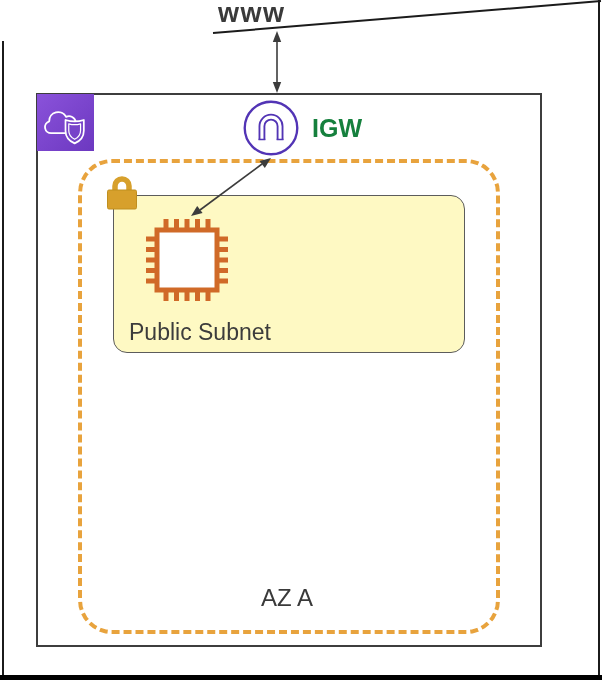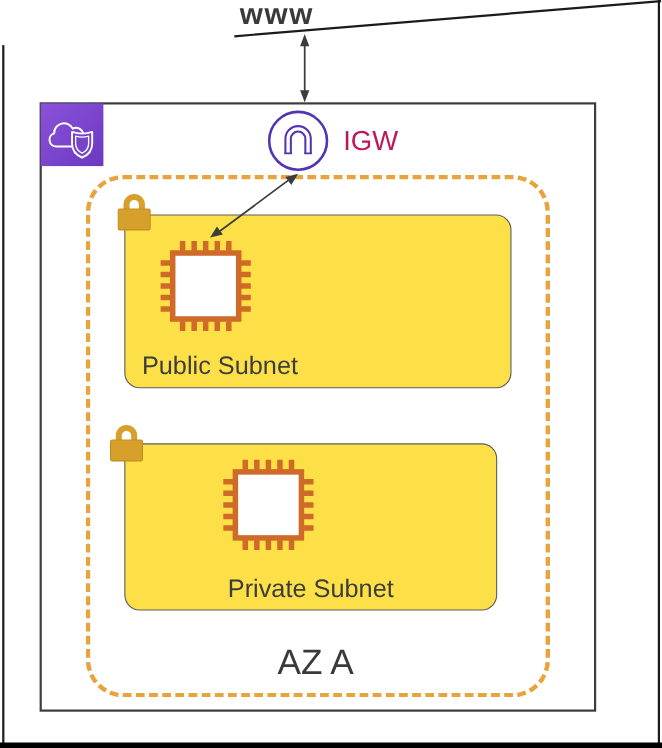--- a/index.html
+++ b/index.html
@@ -26,44 +26,44 @@
   .frame-left{position:absolute;left:2px;top:41px;width:2px;height:639px;background:var(--frame-black);}
   .frame-right{position:absolute;left:598px;top:0;width:2px;height:680px;background:var(--frame-black);}
   .frame-bottom{position:absolute;left:0;top:675px;width:602px;height:5px;background:#000;}
   
   .www-label{
     position:absolute;left:218px;top:0px;width:110px;text-align:left;
     font-size:27px;font-weight:bold;letter-spacing:1.5px;color:var(--text-dark);line-height:26px;
   }
   .igw-label{
     position:absolute;left:312px;top:99px;height:58px;line-height:58px;
-    font-size:25px;font-weight:normal;color:#be185d;
+    font-size:25px;font-weight:bold;color:#15803d;
   }
   .az-label{
     position:absolute;left:187px;top:584px;width:200px;text-align:center;
-    font-size:32px;color:var(--text-dark);
+    font-size:24px;color:var(--text-dark);
   }
   
   .vpc-box{
     position:absolute;left:36px;top:93px;width:506px;height:554px;
     border:2px solid #3d3d3d;box-sizing:border-box;background:transparent;
   }
   .vpc-icon{
     position:absolute;left:37px;top:94px;width:57px;height:57px;
     background:linear-gradient(135deg,var(--vpc-purple-1),var(--vpc-purple-2));
   }
   .vpc-icon svg{display:block;width:57px;height:57px;}
   
   .az-zone{
     position:absolute;left:78px;top:159px;width:422px;height:475px;
     border:4px dashed var(--az-orange);border-radius:34px;box-sizing:border-box;
   }
   
   .subnet{
-    position:absolute;background:#fde047;border:1.5px solid var(--subnet-border-gray);
+    position:absolute;background:#fef9c3;border:1.5px solid var(--subnet-border-gray);
     border-radius:14px;box-sizing:border-box;padding-left:18px;
   }
   .subnet.public{left:113px;top:195px;width:352px;height:158px;}
   .subnet.private{left:113px;top:403px;width:339px;height:152px;}
   .subnet-label{position:absolute;font-size:23px;color:#3c3c3c;white-space:nowrap;}
   .subnet.public .subnet-label{left:15px;top:123px;}
   .subnet.private .subnet-label{left:0;right:0;top:118px;text-align:center;}
   .lock-icon{position:absolute;width:36px;height:42px;}
   .subnet.public .lock-icon{left:-10px;top:-25px;}
   .subnet.private .lock-icon{left:-17px;top:-23px;}
@@ -119,31 +119,20 @@
       <path class="lock-shackle" stroke-width="5.5" d="M 11,21 V 15 a 7,7 0 0 1 14,0 v 6"></path>
       <rect class="lock-body" x="3.5" y="19" width="29" height="19" rx="1.5"></rect>
     </svg>
     <svg class="chip-icon" viewBox="0 0 84 84">
       <rect class="chip-body" x="12" y="12" width="60" height="60" stroke-width="5"></rect>
       <path class="chip-stroke" stroke-width="5" d="M21 1v9M31.5 1v9M42 1v9M52.5 1v9M63 1v9 M21 74v9M31.5 74v9M42 74v9M52.5 74v9M63 74v9 M1 21h9M1 31.5h9M1 42h9M1 52.5h9M1 63h9 M74 21h9M74 31.5h9M74 42h9M74 52.5h9M74 63h9"></path>
     </svg>
     <div class="subnet-label">Public Subnet</div>
   </div>
 
-  <div class="subnet private">
-    <svg class="lock-icon" viewBox="0 0 36 42">
-      <path class="lock-shackle" stroke-width="5.5" d="M 11,21 V 15 a 7,7 0 0 1 14,0 v 6"></path>
-      <rect class="lock-body" x="3.5" y="19" width="29" height="19" rx="1.5"></rect>
-    </svg>
-    <svg class="chip-icon" viewBox="0 0 84 84">
-      <rect class="chip-body" x="12" y="12" width="60" height="60" stroke-width="5"></rect>
-      <path class="chip-stroke" stroke-width="5" d="M21 1v9M31.5 1v9M42 1v9M52.5 1v9M63 1v9 M21 74v9M31.5 74v9M42 74v9M52.5 74v9M63 74v9 M1 21h9M1 31.5h9M1 42h9M1 52.5h9M1 63h9 M74 21h9M74 31.5h9M74 42h9M74 52.5h9M74 63h9"></path>
-    </svg>
-    <div class="subnet-label">Private Subnet</div>
-  </div>
 
   <div class="igw-icon">
     <svg viewBox="0 0 64 64">
       <circle class="igw-circle" cx="32" cy="32" r="29"></circle>
       <path class="igw-arch-outer" d="M 22,45 V 30 a 10,10 0 0 1 20,0 V 45"></path>
       <path class="igw-arch-inner" d="M 22,45.4 V 30 a 10,10 0 0 1 20,0 V 45.4"></path>
       <path class="igw-arch-cap" d="M 18.2,44.6 h 7.6 M 38.2,44.6 h 7.6"></path>
     </svg>
   </div>
   <div class="igw-label">IGW</div>

